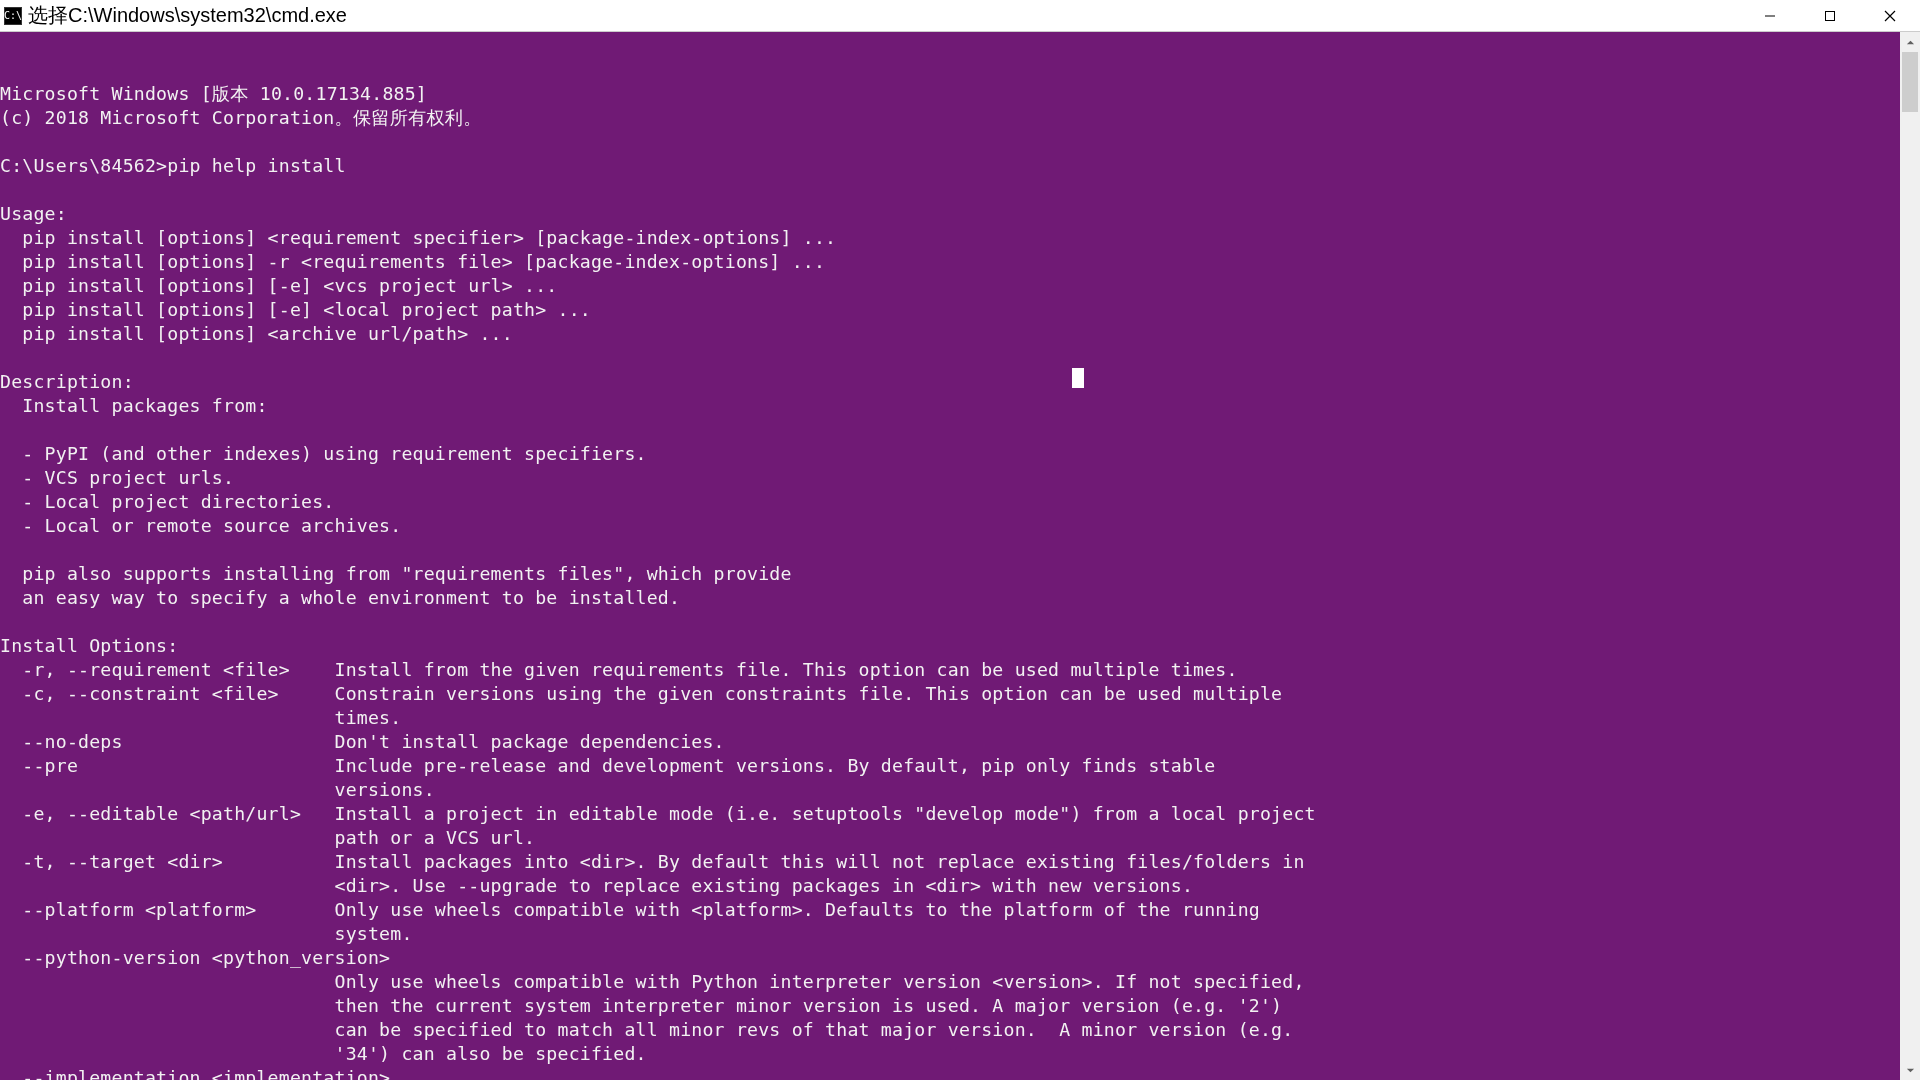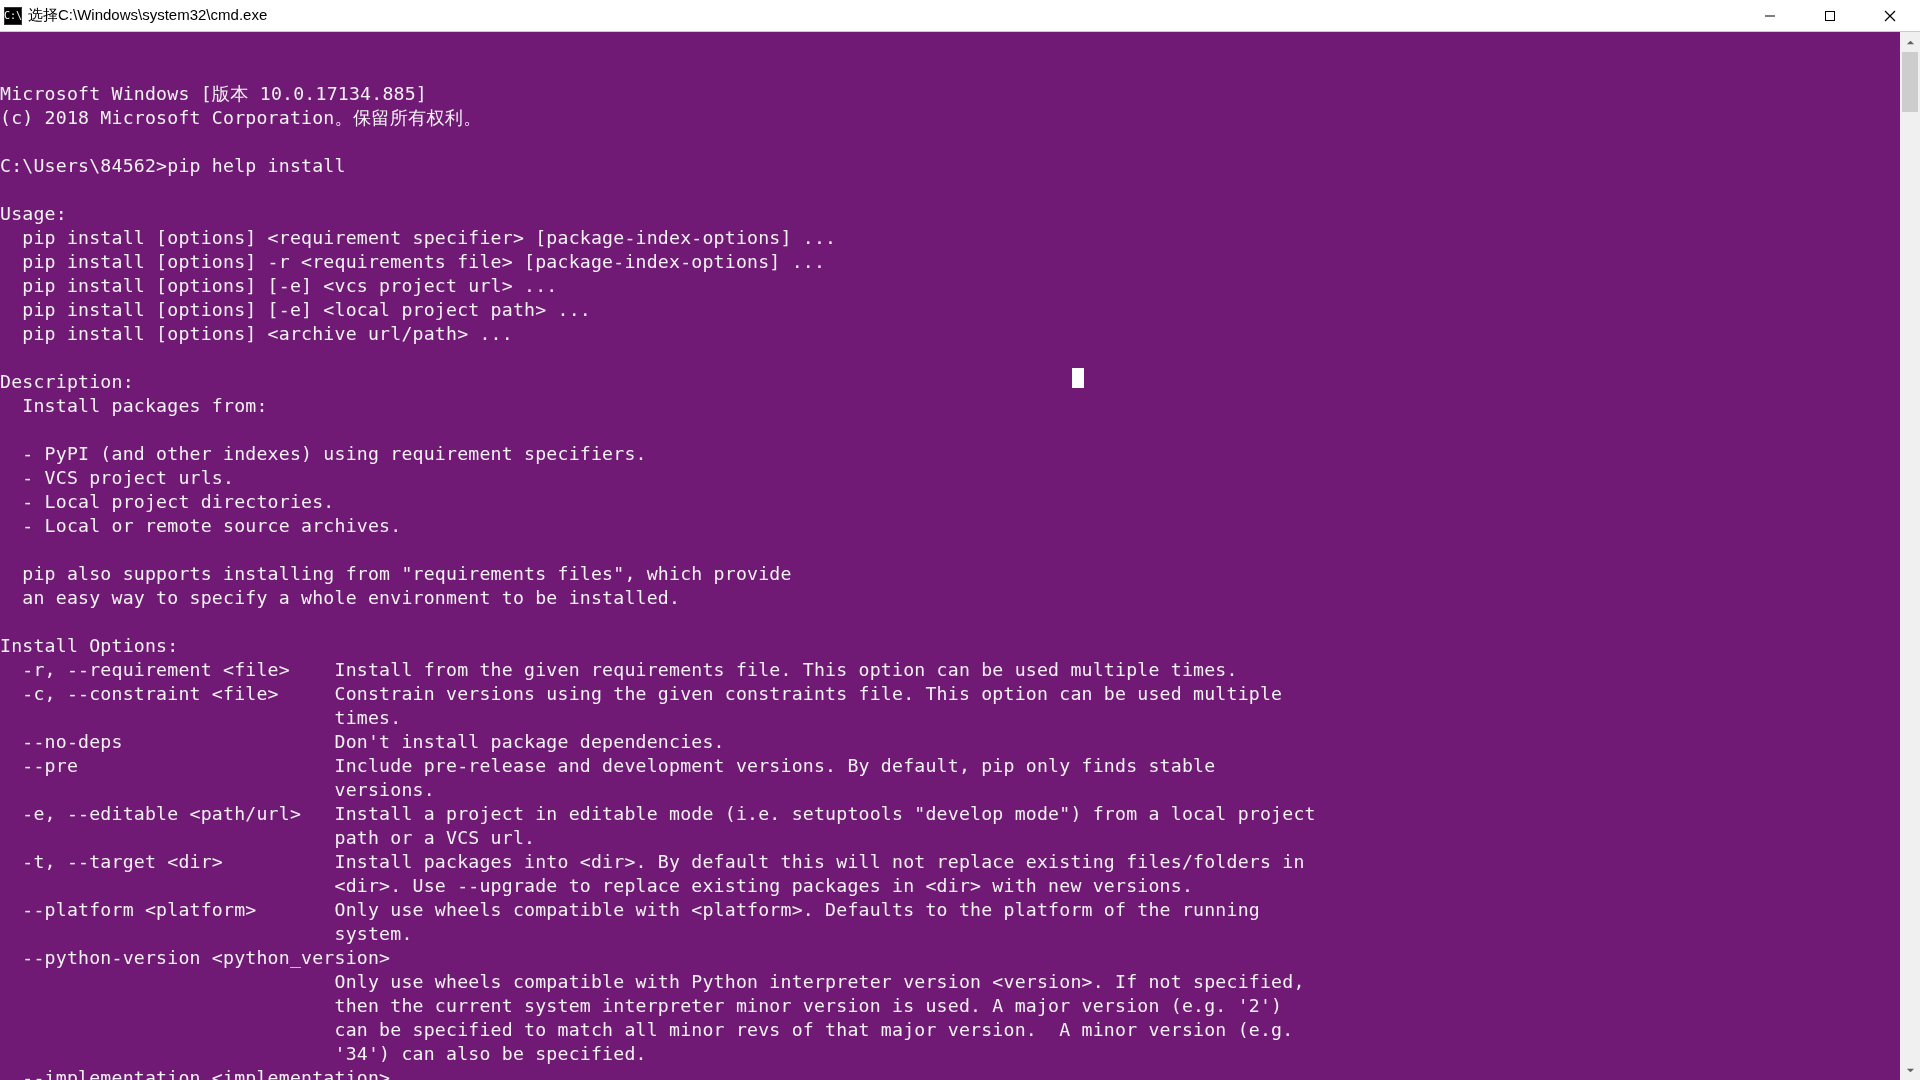--- a/index.html
+++ b/index.html
@@ -23,21 +23,21 @@
   .app-icon {
     width: 18px; height: 18px;
     background: #000;
     border: 1px solid #333;
     display: flex; align-items: center; justify-content: center;
     font-size: 10px; color: #fff;
     font-family: monospace;
   }
   .title-text {
     font-family: "Segoe UI", "Microsoft YaHei", sans-serif;
-    font-size: 15px;
+    font-size: 20px;
     color: #000;
   }
   .titlebar-right {
     display: flex;
     height: 100%;
   }
   .win-btn {
     width: 60px;
     height: 100%;
     display: flex;

